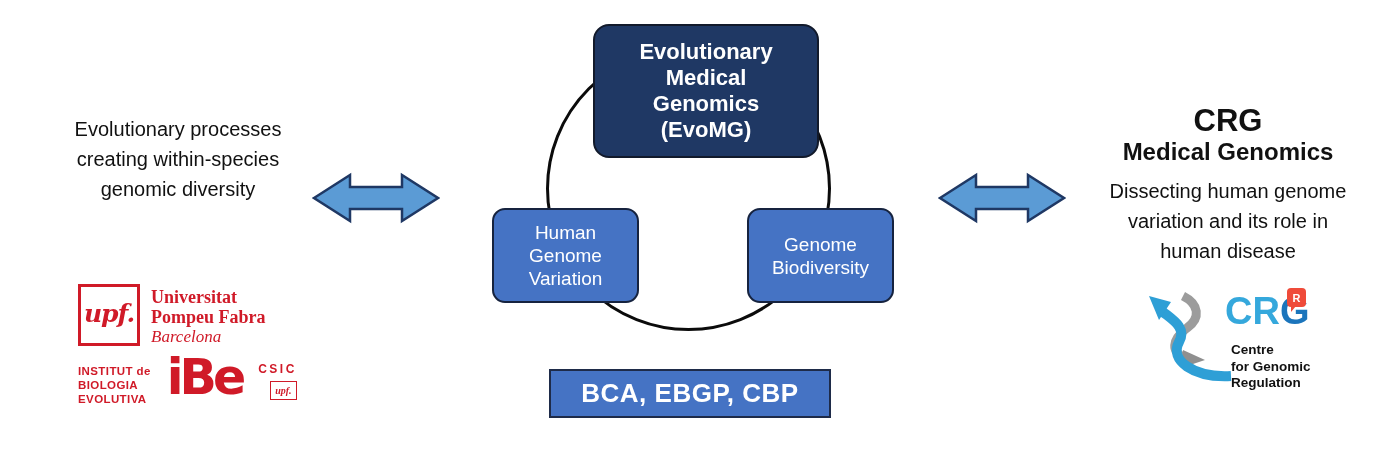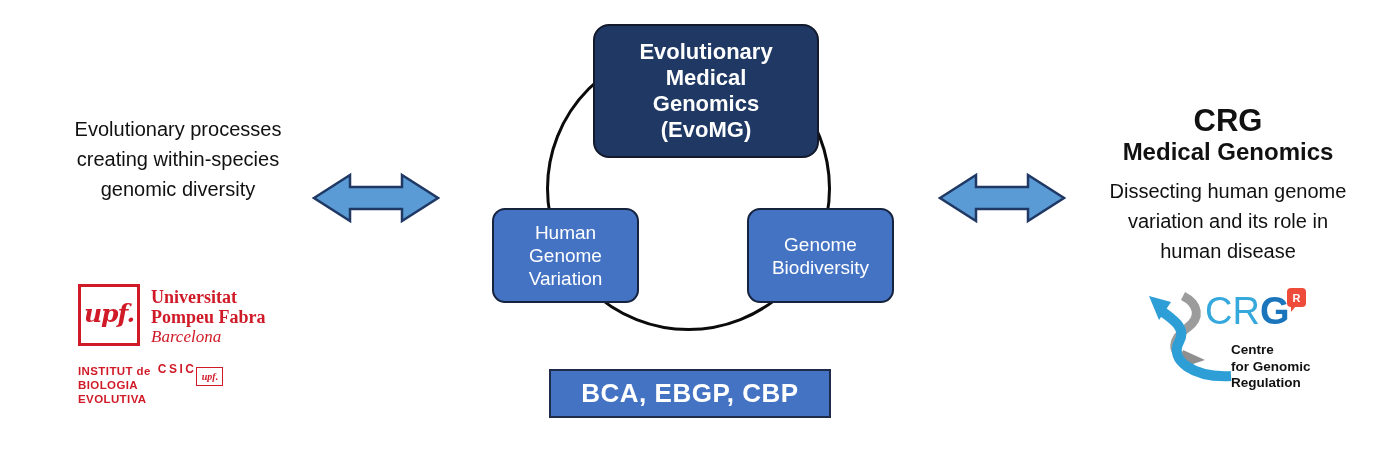--- a/index.html
+++ b/index.html
@@ -75,45 +75,45 @@
     font-family: "DejaVu Serif", "Liberation Serif", serif;
     font-style: italic; font-weight: bold;
     font-size: 25px; letter-spacing: -1px;
     padding-bottom: 3px;
   }
   .upf-name { font-family: "Liberation Serif", serif; padding-top: 3px; }
   .upf-name-line { font-size: 18px; font-weight: bold; line-height: 20px; }
   .upf-city { font-size: 17px; font-style: italic; line-height: 20px; margin-top: 0; }
 
   
-  .ibe-logo { left: 78px; top: 359px; display: flex; align-items: flex-start; gap: 7px; color: var(--brand-red, #d01a28); }
+  .ibe-logo { left: 78px; top: 359px; display: flex; align-items: flex-start; gap: 16px; color: var(--brand-red, #d01a28); }
   .ibe-institute {
     font-size: 11.5px; font-weight: bold; line-height: 14px;
     letter-spacing: 0.4px; padding-top: 5px;
   }
   .ibe-mark {
     font-size: 49px; font-weight: 800; letter-spacing: -4px;
     line-height: 46px; margin-top: -4px;
     font-family: "DejaVu Sans", sans-serif;
   }
-  .ibe-csic-col { display: flex; flex-direction: row; align-items: flex-start; padding-top: 3px; }
+  .ibe-csic-col { display: flex; flex-direction: column; align-items: flex-end; padding-top: 3px; }
   .ibe-csic { font-size: 12px; font-weight: bold; letter-spacing: 2.5px; }
   .ibe-upf-tag {
     margin-top: 5px; width: 27px; height: 19px; box-sizing: border-box;
     border: 1.5px solid var(--brand-red, #d01a28);
     display: flex; align-items: center; justify-content: center;
     font-family: "Liberation Serif", serif; font-style: italic;
     font-size: 10px; font-weight: bold;
   }
 
   
   .crg-logo { left: 1141px; top: 284px; width: 200px; height: 110px; }
   .crg-helix { left: 0; top: 4px; }
   .crg-acronym { left: 64px; top: 8px; font-size: 38px; line-height: 38px; letter-spacing: 0px; }
-  .crg-acronym .light { color: var(--crg-light-blue, #35a8dc); font-weight: 400; }
+  .crg-acronym .light { color: var(--crg-light-blue, #35a8dc); font-weight: 700; margin-left: 20px; }
   .crg-acronym .dark  { color: var(--crg-dark-blue, #1b75bc); font-weight: bold; }
   .crg-badge {
     left: 146px; top: 4px; width: 19px; height: 19px;
     background: var(--crg-badge-red, #ef4b3a);
     border-radius: 4px;
     color: #ffffff; font-size: 11px; font-weight: bold;
     display: flex; align-items: center; justify-content: center;
   }
   .crg-badge::after {
     content: ""; position: absolute; left: 4px; top: 18px;
@@ -167,20 +167,21 @@
       <div class="upf-name-line">Universitat</div>
       <div class="upf-name-line">Pompeu Fabra</div>
       <div class="upf-city">Barcelona</div>
     </div>
   </div>
 
   <div class="abs ibe-logo">
     <div class="ibe-institute pre">INSTITUT de
 BIOLOGIA
 EVOLUTIVA</div>
+    <div class="ibe-mark">iBe</div>
     <div class="ibe-csic-col">
       <div class="ibe-csic">CSIC</div>
       <div class="ibe-upf-tag">upf.</div>
     </div>
   </div>
 
   <div class="abs crg-logo">
     <svg class="abs crg-helix" width="92" height="96" viewBox="0 0 92 96">
 
       <path d="M 42 8 C 58 16, 60 30, 46 40 C 30 52, 30 64, 44 70" fill="none" stroke="#9c9c9c" stroke-width="9" stroke-linecap="butt"></path>

